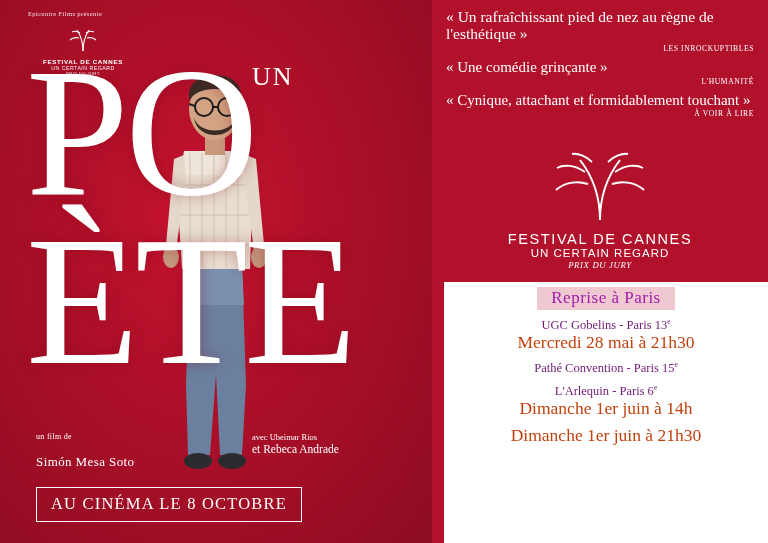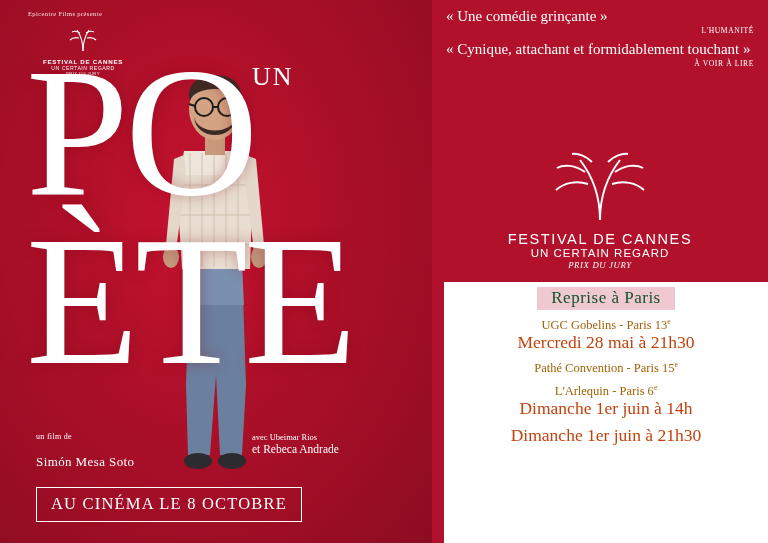--- a/index.html
+++ b/index.html
@@ -189,34 +189,34 @@
     background: #ffffff;
     color: #b1112b;
   }
   .screenings-header {
     text-align: center;
     margin-top: 5px;
   }
   .screenings-header .hdr {
     display: inline-block;
     background: #f0c8cf;
-    color: #14532d;
+    color: #a21caf;
     font-size: 17px;
     letter-spacing: 0.5px;
     padding: 1px 14px 2px 14px;
     font-family: "Liberation Serif", serif;
   }
   .screening {
     text-align: center;
     margin-top: 7px;
   }
   .screening .venue {
     font-size: 12.5px;
     font-family: "Liberation Serif", serif;
-    color: #a16207;
+    color: #701a75;
   }
   .screening .when {
     font-size: 17.5px;
     font-family: "Liberation Serif", serif;
     color: #c2410c;
     margin-top: -1px;
   }
   sup { font-size: 0.6em; vertical-align: super; }
 </style>
 </head>
@@ -307,20 +307,24 @@
       <div class="small">avec Ubeimar Rios</div>
       <div class="big">et Rebeca Andrade</div>
     </div>
 
     <div class="release-box">AU CINÉMA LE 8 OCTOBRE</div>
   </div>
 
   <div class="right-panel">
 
     <div class="quotes">
+      <div class="quote q1">
+        <div class="qtext">« Un rafraîchissant pied de nez au règne de l'esthétique »</div>
+        <div class="qsrc">LES INROCKUPTIBLES</div>
+      </div>
       <div class="quote q2">
         <div class="qtext">« Une comédie grinçante »</div>
         <div class="qsrc">L'HUMANITÉ</div>
       </div>
       <div class="quote q3">
         <div class="qtext">«  Cynique, attachant et formidablement touchant »</div>
         <div class="qsrc">À VOIR À LIRE</div>
       </div>
     </div>
 

